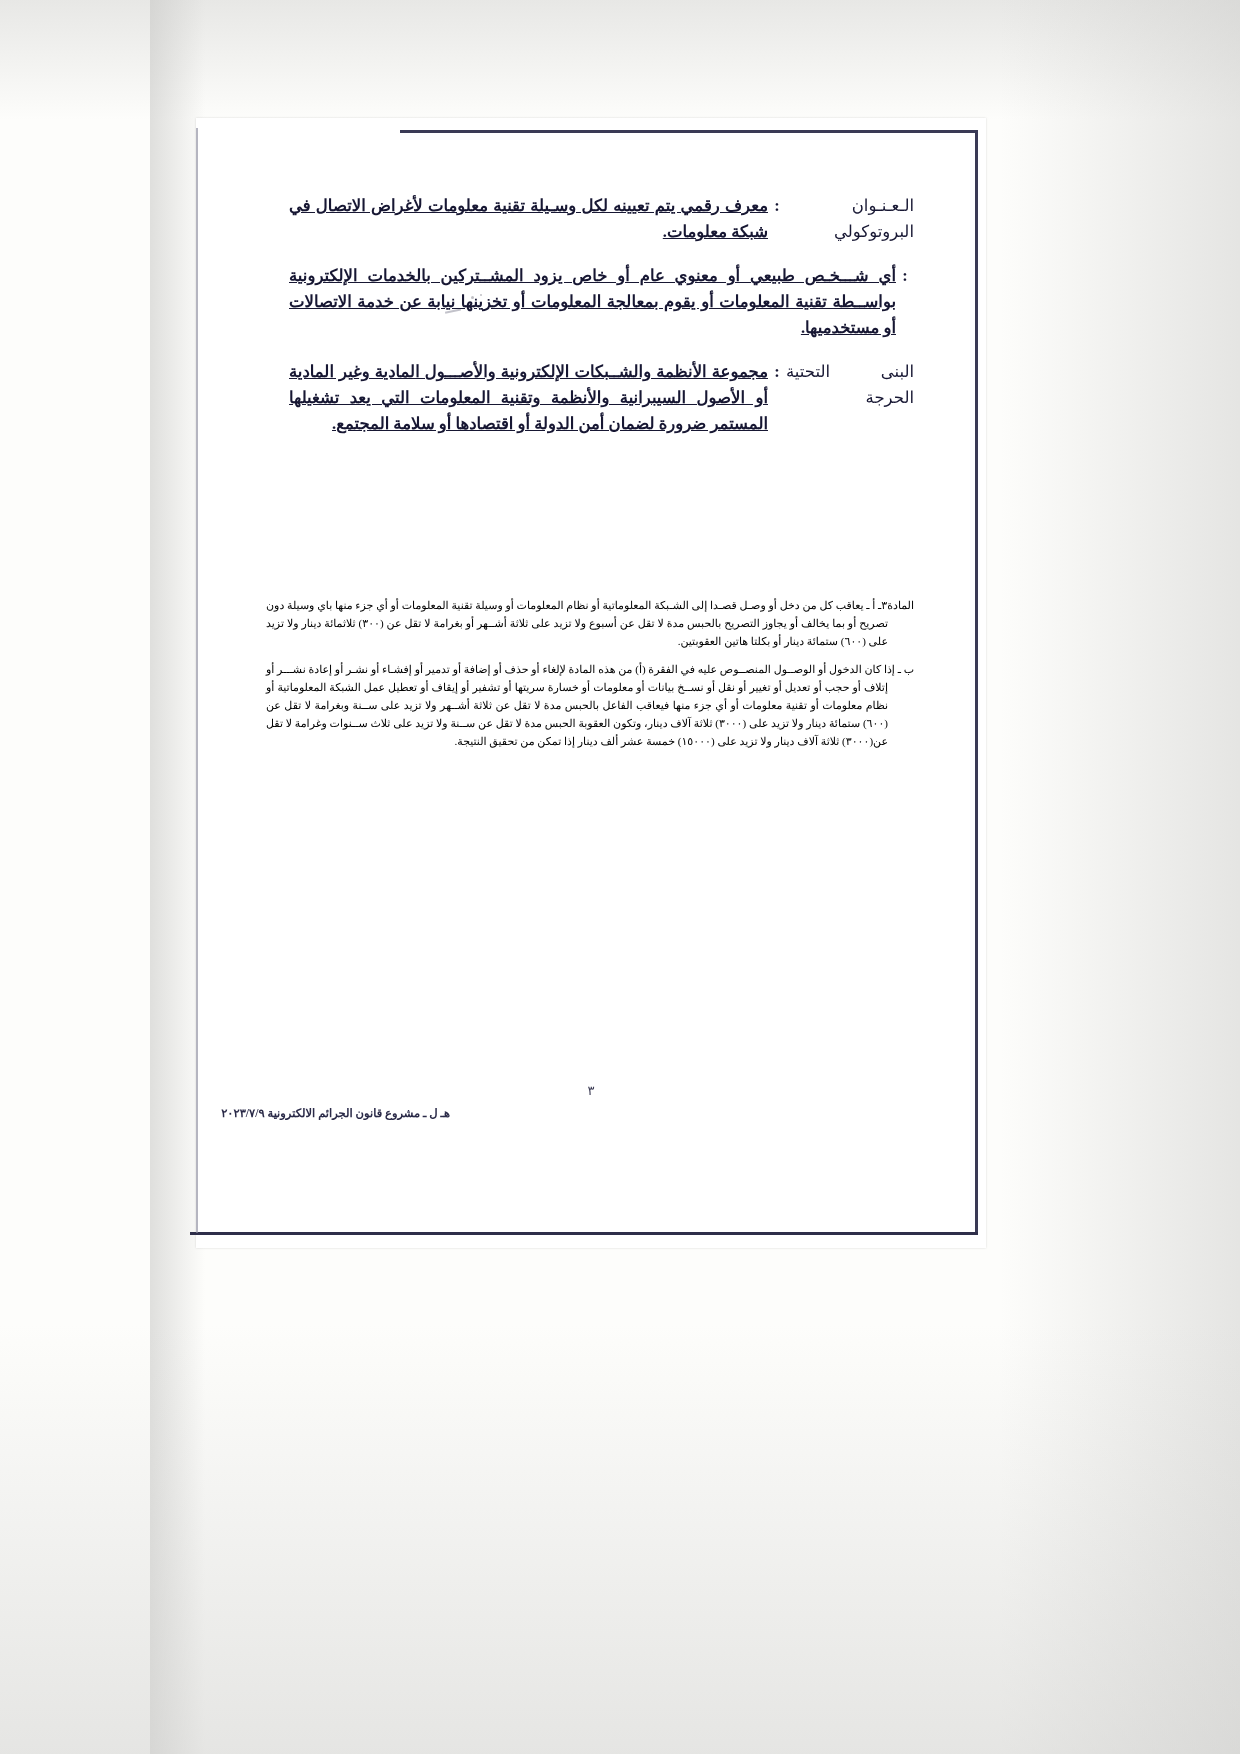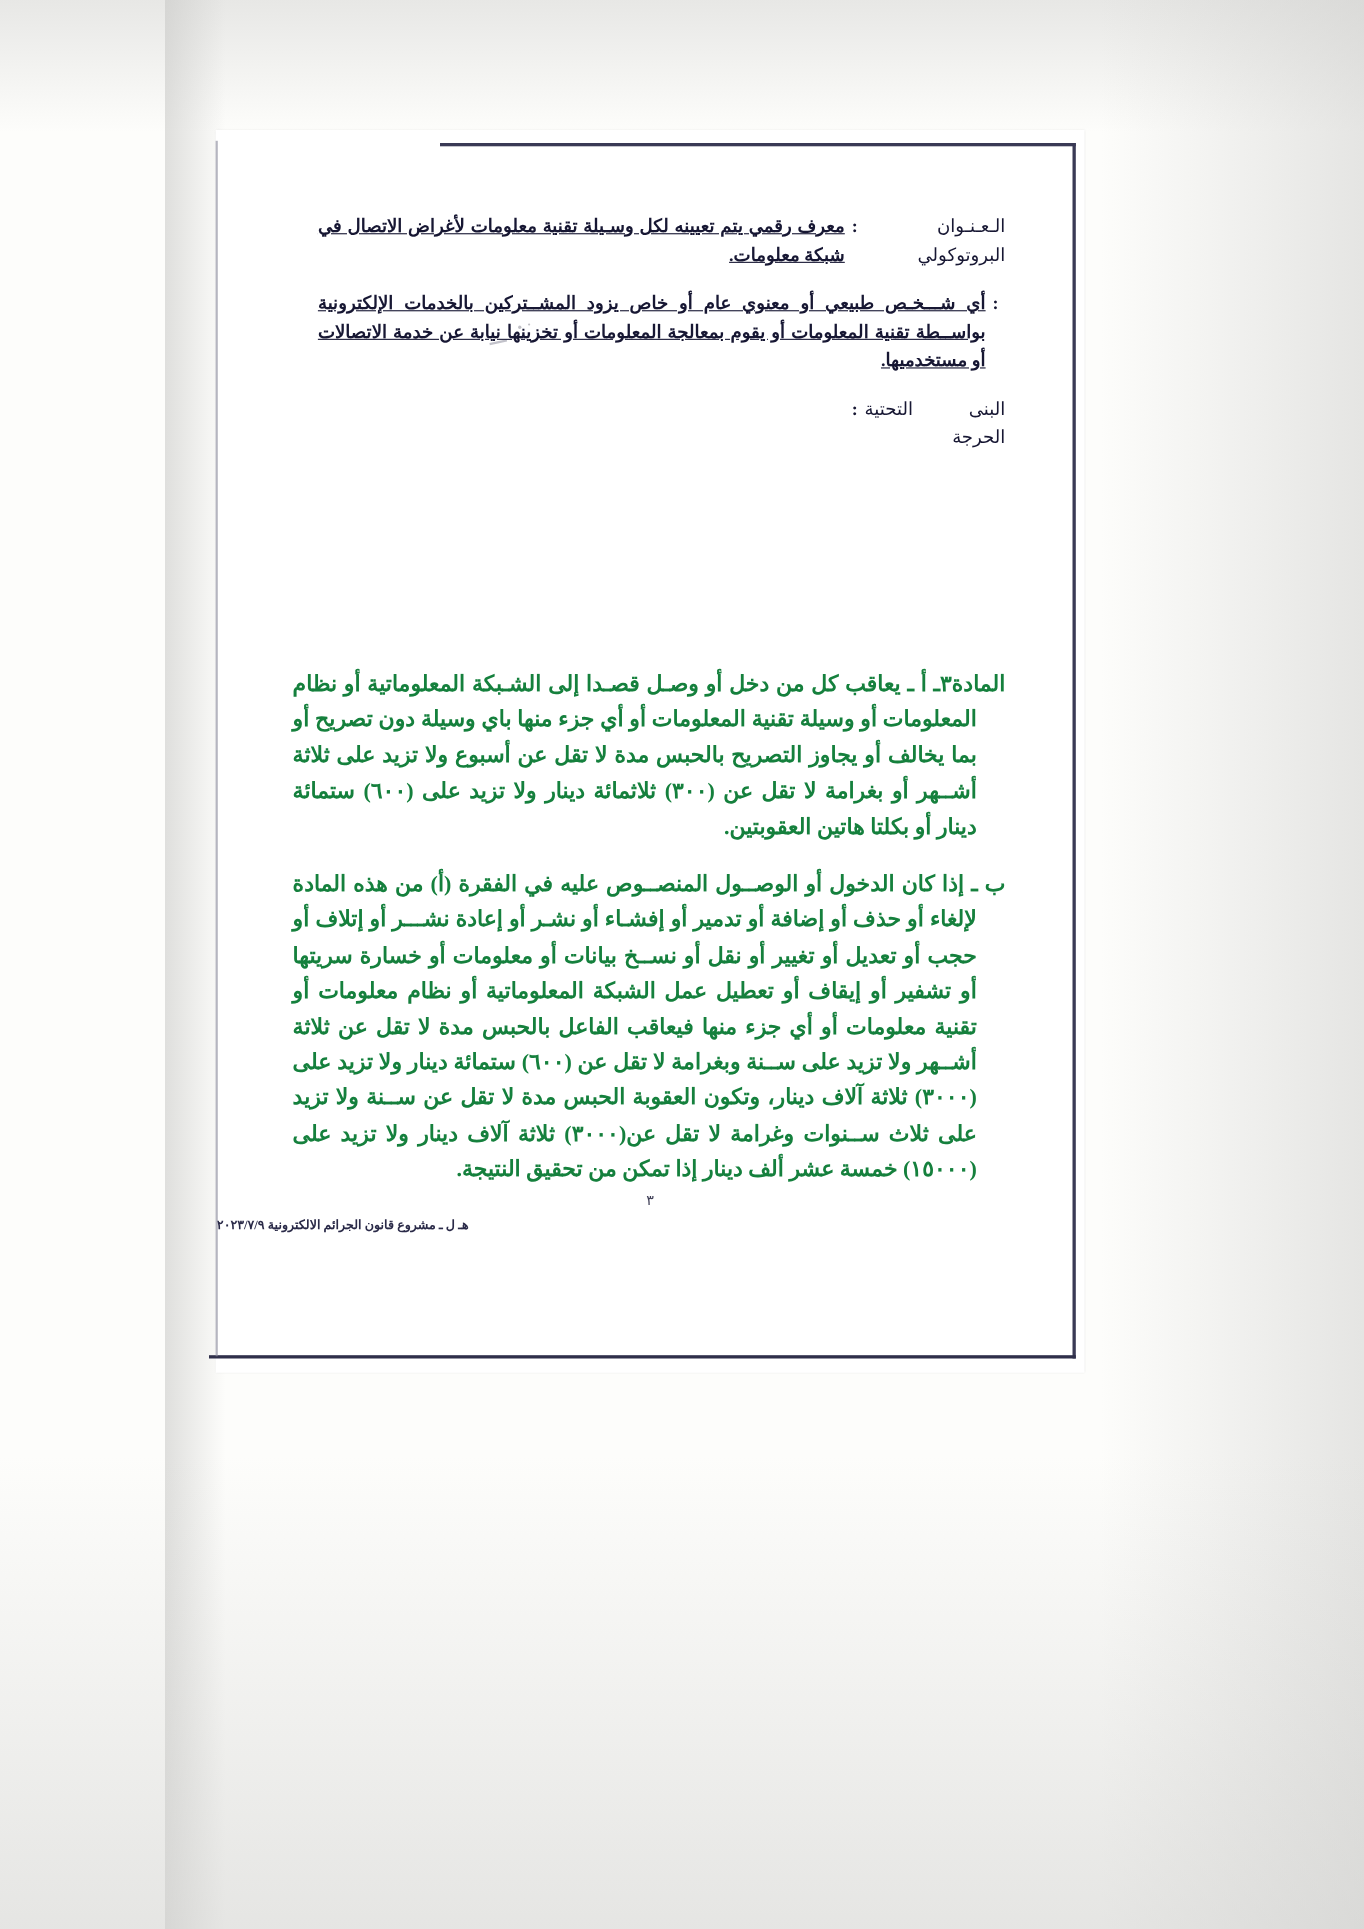--- a/index.html
+++ b/index.html
@@ -160,23 +160,23 @@
   .def-body.last-right { text-align-last: right; text-decoration: underline; }
 
   
   .articles {
     position: absolute;
     right: 72px;
     top: 468px;
     width: 648px;
   }
   .article-para {
-    color: #15803d;
-    font-weight: bold;
-    font-size: 20px;
+    color: #000000;
+    font-weight: normal;
+    font-size: 11px;
     line-height: 1.62;
     text-align: justify;
     text-align-last: right;
     margin-bottom: 2px;
   }
   .article-para .lead {
     display: inline;
   }
   .hang {
     text-indent: 0;
@@ -191,21 +191,21 @@
     position: absolute;
     left: 0;
     right: 0;
     top: 965px;
     text-align: center;
     font-size: 13px;
     color: #3d3d55;
   }
   .footer-note {
     position: absolute;
-    right: 560px;
+    right: 536px;
     top: 988px;
     font-size: 11.5px;
     color: #2a2a48;
     font-weight: bold;
     white-space: nowrap;
   }
 
   
   .speck {
     position: absolute;
@@ -251,20 +251,21 @@
         </div>
 
         <div class="def-row">
           <div class="def-colon">:</div>
           <div class="def-body last-right">أي شـــخـص طبيعي أو معنوي عام أو خاص يزود المشــتركين بالخدمات الإلكترونية بواســطة تقنية المعلومات أو يقوم بمعالجة المعلومات أو تخزينها نيابة عن خدمة الاتصالات أو مستخدميها.</div>
         </div>
 
         <div class="def-row">
           <div class="def-term">البنى التحتية الحرجة</div>
           <div class="def-colon">:</div>
+          <div class="def-body last-right">مجموعة الأنظمة والشــبكات الإلكترونية والأصـــول المادية وغير المادية أو الأصول السيبرانية والأنظمة وتقنية المعلومات التي يعد تشغيلها المستمر ضرورة لضمان أمن الدولة أو اقتصادها أو سلامة المجتمع.</div>
         </div>
 
       </div>
 
       <div class="articles">
         <p class="article-para hang"><span class="lead">المادة٣ـ أ ـ</span><span> يعاقب كل من دخل أو وصـل قصـدا إلى الشـبكة المعلوماتية أو نظام المعلومات أو وسيلة تقنية المعلومات أو أي جزء منها باي وسيلة دون تصريح أو بما يخالف أو يجاوز التصريح بالحبس مدة لا تقل عن أسبوع ولا تزيد على ثلاثة أشــهر أو بغرامة لا تقل عن (٣٠٠) ثلاثمائة دينار ولا تزيد على (٦٠٠) ستمائة دينار أو بكلتا هاتين العقوبتين.</span></p>
         <p class="article-para hang"><span class="lead">ب ـ</span><span> إذا كان الدخول أو الوصــول المنصــوص عليه في الفقرة (أ) من هذه المادة لإلغاء أو حذف أو إضافة أو تدمير أو إفشـاء أو نشـر أو إعادة نشـــر أو إتلاف أو حجب أو تعديل أو تغيير أو نقل أو نســخ بيانات أو معلومات أو خسارة سريتها أو تشفير أو إيقاف أو تعطيل عمل الشبكة المعلوماتية أو نظام معلومات أو تقنية معلومات أو أي جزء منها فيعاقب الفاعل بالحبس مدة لا تقل عن ثلاثة أشــهر ولا تزيد على ســنة وبغرامة لا تقل عن (٦٠٠) ستمائة دينار ولا تزيد على (٣٠٠٠) ثلاثة آلاف دينار، وتكون العقوبة الحبس مدة لا تقل عن ســنة ولا تزيد على ثلاث ســنوات وغرامة لا تقل عن(٣٠٠٠) ثلاثة آلاف دينار ولا تزيد على (١٥٠٠٠) خمسة عشر ألف دينار إذا تمكن من تحقيق النتيجة.</span></p>
       </div>
 
       <div class="page-number">٣</div>

